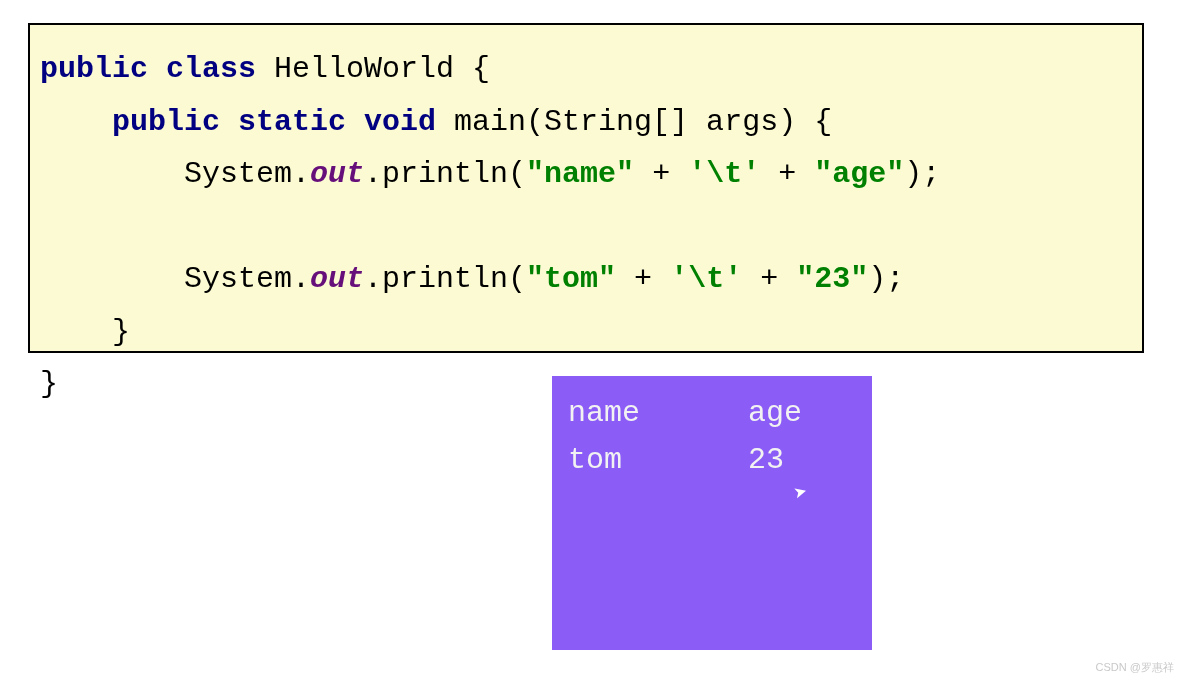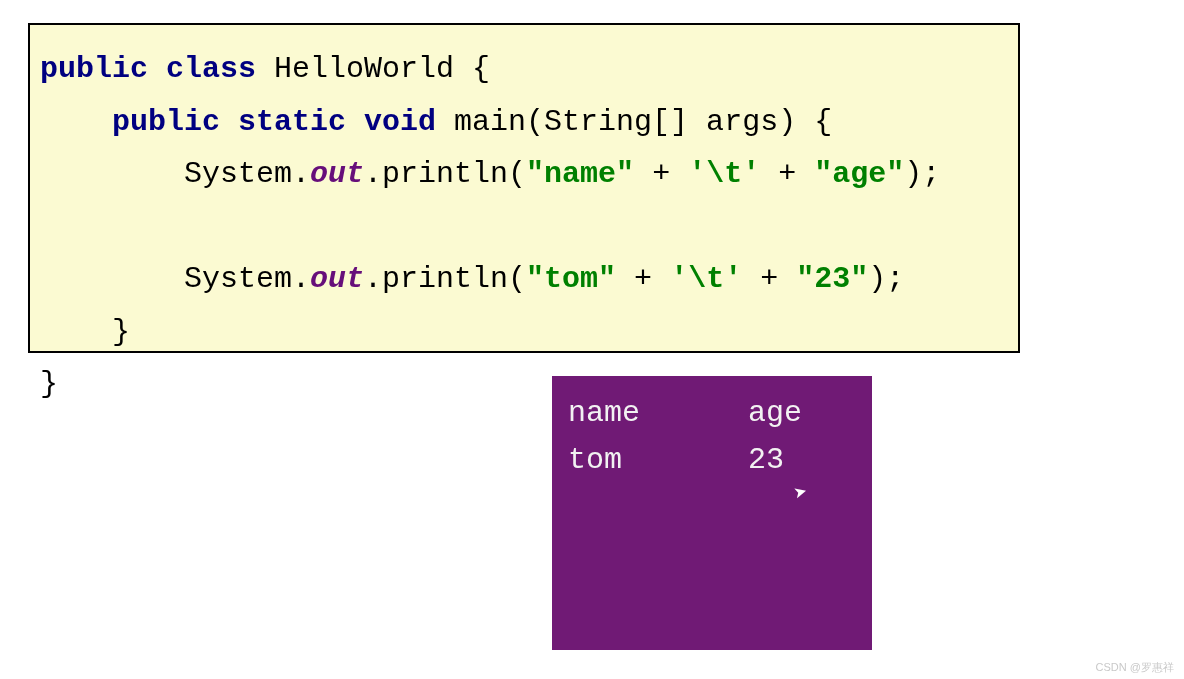--- a/index.html
+++ b/index.html
@@ -9,42 +9,42 @@
     height: 679px;
     background: #ffffff;
     font-family: Consolas, "Courier New", monospace;
     position: relative;
     overflow: hidden;
   }
   .code-box {
     position: absolute;
     left: 28px;
     top: 23px;
-    width: 992px;
+    width: 1116px;
     height: 330px;
     border: 2px solid #000;
     background: #fbfad2;
     box-sizing: border-box;
     padding: 18px 10px 10px 10px;
     font-size: 30px;
     line-height: 1.75;
     white-space: pre;
     color: #000;
   }
   .kw  { color: #000080; font-weight: bold; }
   .out { color: #660e7a; font-style: italic; font-weight: bold; }
   .str { color: #008000; font-weight: bold; }
   .cls { color: #000; }
   .console-box {
     position: absolute;
     left: 552px;
     top: 376px;
     width: 320px;
     height: 274px;
-    background: #701a75;
+    background: #8b5cf6;
     color: #f2f2f2;
     font-size: 30px;
     padding: 14px 16px;
     box-sizing: border-box;
     white-space: pre;
     line-height: 1.55;
   }
   .cursor-icon {
     position: absolute;
     color: #fff;

